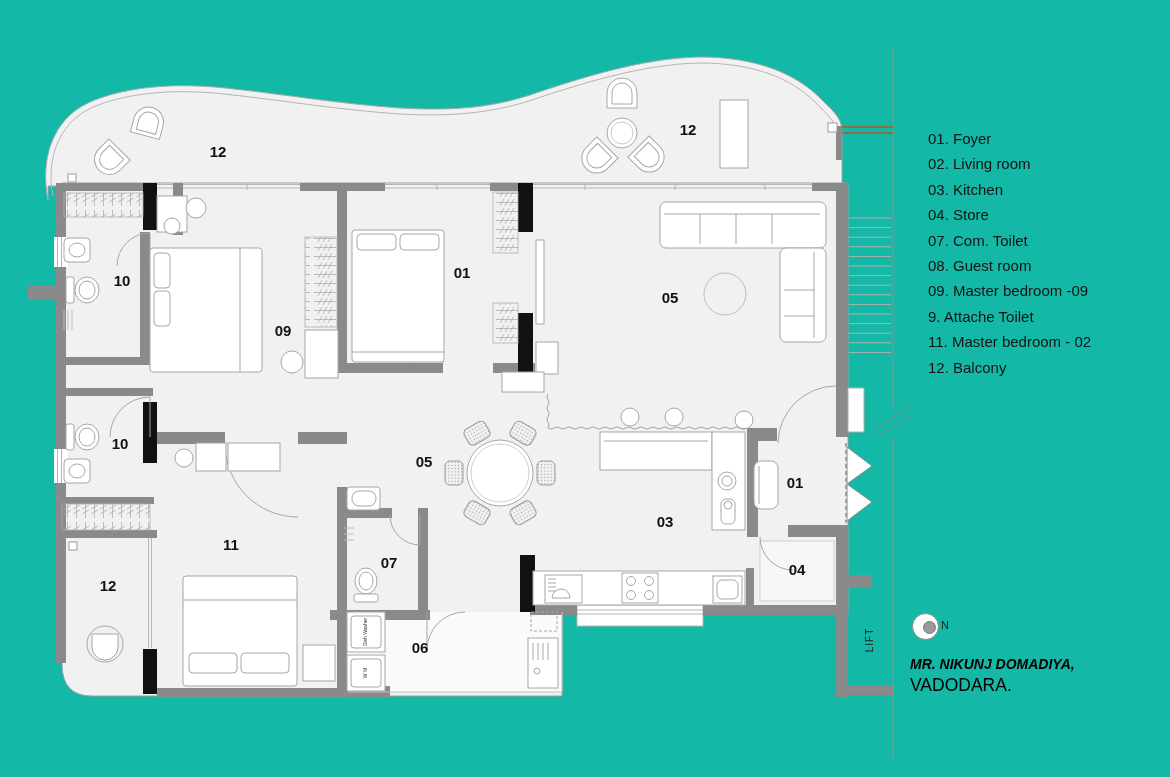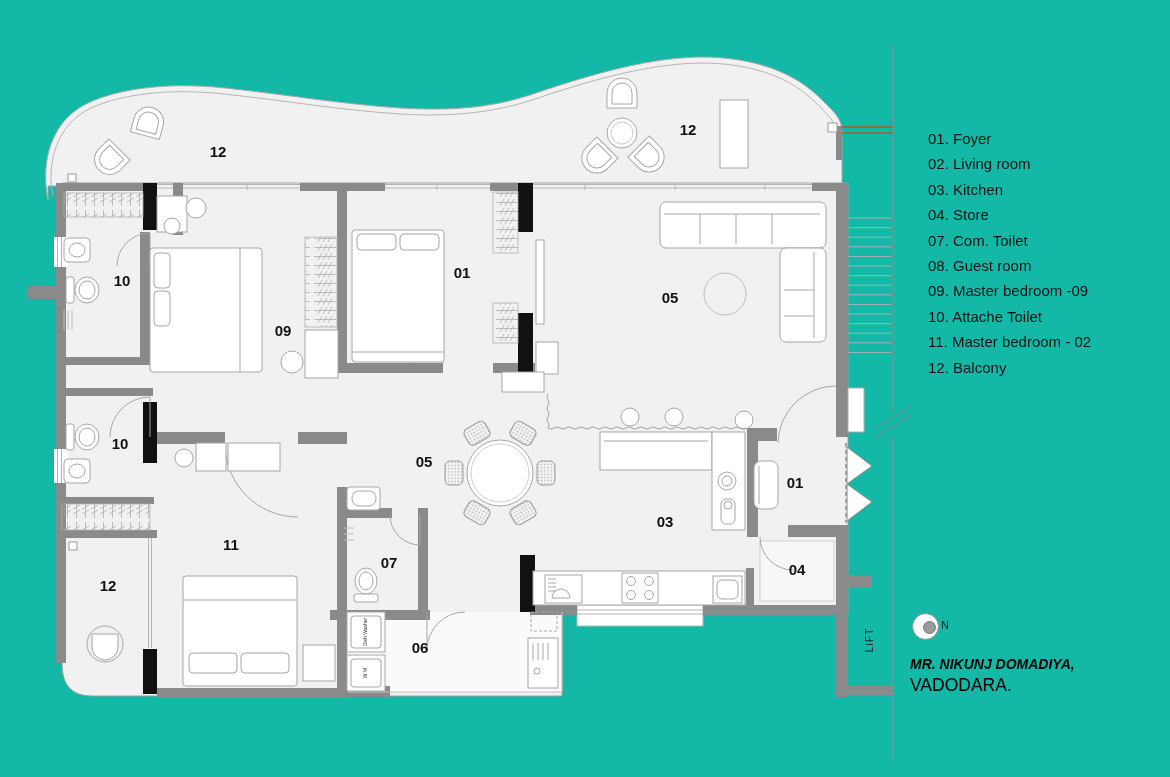--- a/index.html
+++ b/index.html
@@ -360,21 +360,21 @@
 </svg>
 
 <div class="legend">
       <div class="item">01. Foyer</div>
       <div class="item">02. Living room</div>
       <div class="item">03. Kitchen</div>
       <div class="item">04. Store</div>
       <div class="item">07. Com. Toilet</div>
       <div class="item">08. Guest room</div>
       <div class="item">09. Master bedroom -09</div>
-      <div class="item">10. Attache Toilet</div>
+      <div class="item">9. Attache Toilet</div>
       <div class="item">11. Master bedroom - 02</div>
       <div class="item">12. Balcony</div>
     </div>
 
 <div class="north">
       <div class="inner"></div>
     </div>
 <div class="north-n">N</div>
 <div class="client1">MR. NIKUNJ DOMADIYA,</div>
 <div class="client2">VADODARA.</div>

